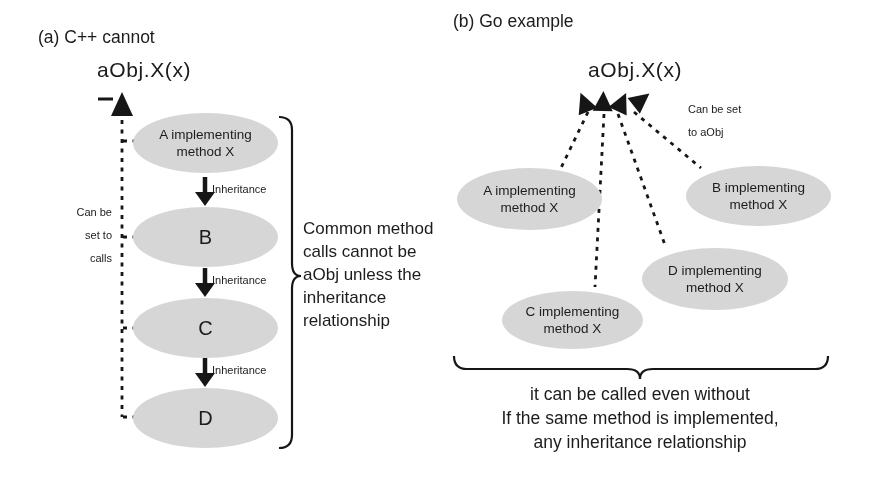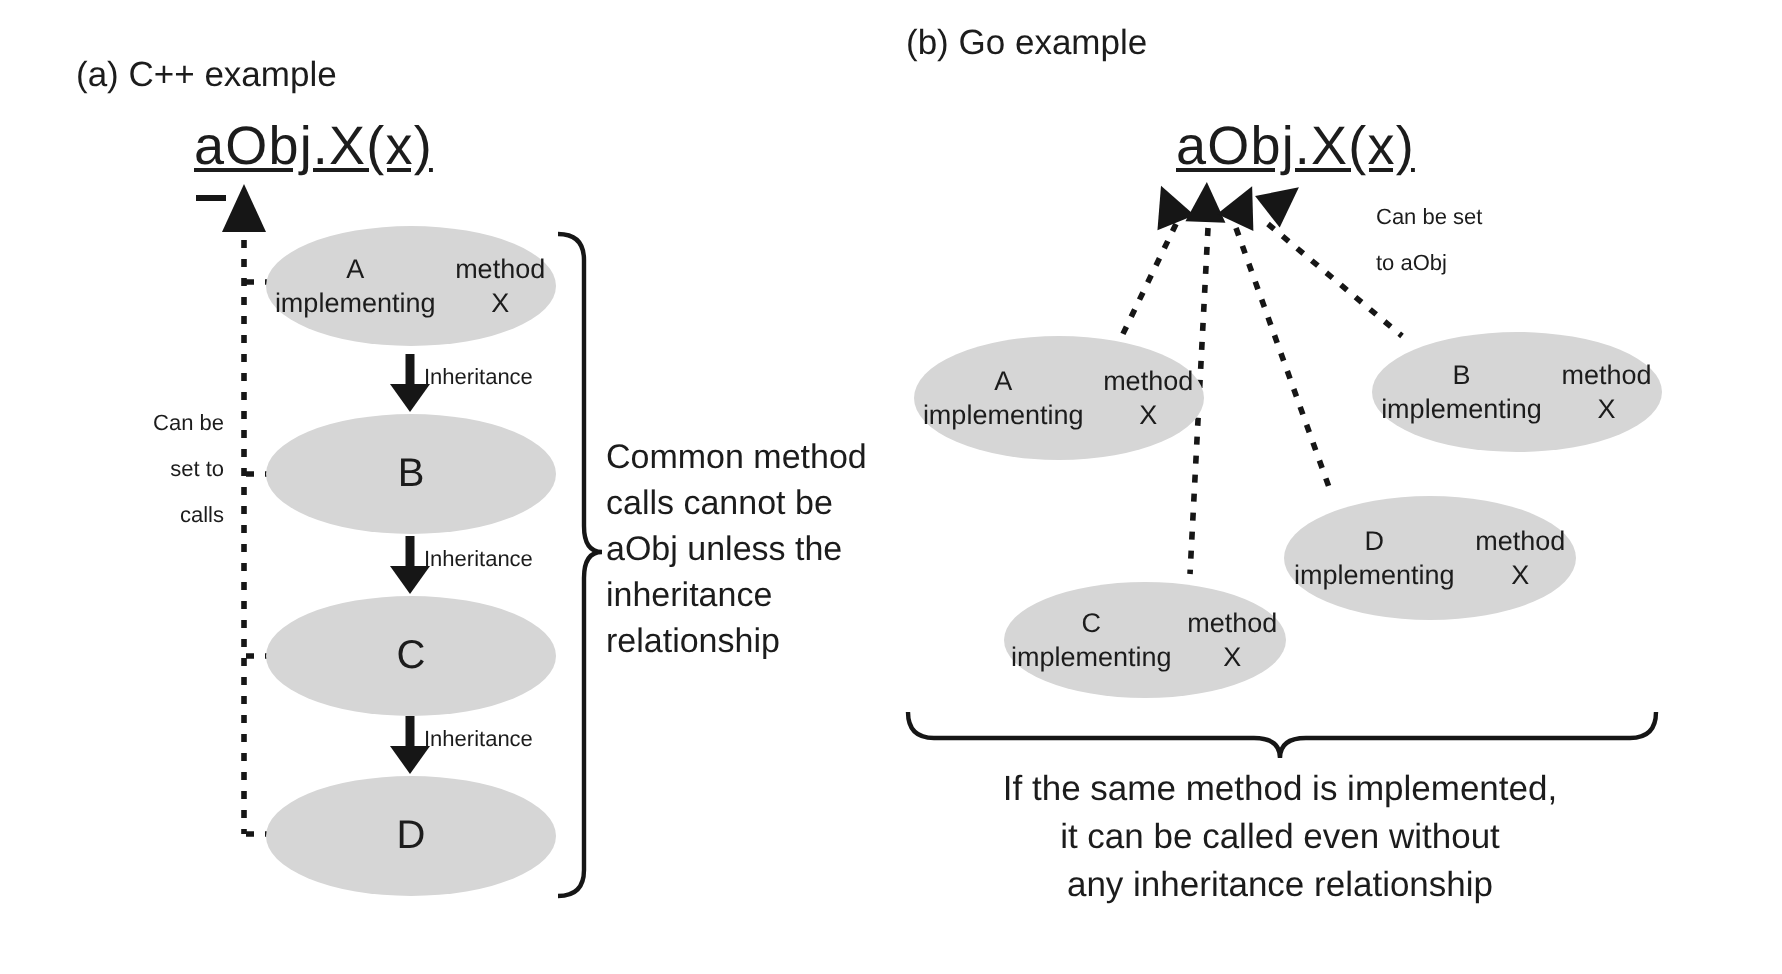--- a/index.html
+++ b/index.html
@@ -6,24 +6,24 @@
   .canvas {
     position:relative; width:891px; height:487px;
     background: var(--background,#ffffff);
     font-family:"Liberation Sans", sans-serif;
     color: var(--text-color,#1c1c1c);
     overflow:hidden;
   }
   .abs { position:absolute; }
   .overlay { position:absolute; left:0; top:0; }
   .heading { font-size:17.5px; white-space:nowrap; }
-  .call { font-size:27px; letter-spacing:0.6px; white-space:nowrap;text-decoration:underline; }
+  .call { font-size:21px; letter-spacing:0.6px; white-space:nowrap; }
   .ellipse {
     position:absolute; background:var(--ellipse-fill,#d6d6d6);
-    border-radius:50%; display:flex; flex-direction:row;
+    border-radius:50%; display:flex; flex-direction:column;
     align-items:center; justify-content:center; text-align:center;
   }
   .node-text { font-size:13.5px; line-height:17px; }
   .node-letter { font-size:20px; }
   .inh-label { font-size:11px; white-space:nowrap; }
   .side-label { font-size:11px; line-height:23px; }
   .note { font-size:17px; line-height:23px; white-space:nowrap; }
   .note-center { font-size:17.5px; line-height:24px; text-align:center; }
   .dash { stroke:var(--line-color,#161616); stroke-width:2.8; stroke-dasharray:4 5.5; fill:none; }
   .solid3 { stroke:var(--line-color,#161616); stroke-width:3; fill:none; }
@@ -61,21 +61,21 @@
     <line x1="634" y1="112" x2="701" y2="168" class="dash"></line>
     <g>
       <polygon points="0,-12 -10,8 10,8" transform="translate(585,104) rotate(-22)" class="head"></polygon>
       <polygon points="0,-12 -10,8 10,8" transform="translate(603,103) rotate(2)" class="head"></polygon>
       <polygon points="0,-12 -10,8 10,8" transform="translate(621,104) rotate(25)" class="head"></polygon>
       <polygon points="0,-12 -10,8 10,8" transform="translate(640,101) rotate(52)" class="head"></polygon>
     </g>
     <path d="M454,356 Q454,369 467,369 L627,369 Q640,369 640,379 Q640,369 653,369 L815,369 Q828,369 828,356" class="brace"></path>
   </svg>
 
-  <div class="abs heading" style="left:38px;top:27px">(a) C++ example</div>
+  <div class="abs heading" style="left:38px;top:27px">(a) C++ cannot</div>
   <div class="abs call" style="left:97px;top:58px">aObj.X(x)</div>
 
   <div class="abs side-label" style="left:28px;top:201px;width:84px;text-align:right">
     <div>Can be</div>
     <div>set to</div>
     <div>calls</div>
   </div>
 
   <div class="ellipse" style="left:133px;top:113px;width:145px;height:60px">
     <div class="node-text">A implementing</div>
@@ -122,18 +122,18 @@
   <div class="ellipse" style="left:642px;top:248px;width:146px;height:62px">
     <div class="node-text">D implementing</div>
     <div class="node-text">method X</div>
   </div>
   <div class="ellipse" style="left:502px;top:291px;width:141px;height:58px">
     <div class="node-text">C implementing</div>
     <div class="node-text">method X</div>
   </div>
 
   <div class="abs note-center" style="left:440px;top:382px;width:400px">
+    <div>it can be called even without</div>
     <div>If the same method is implemented,</div>
-    <div>it can be called even without</div>
     <div>any inheritance relationship</div>
   </div>
 
 </div>
 
 </body></html>

